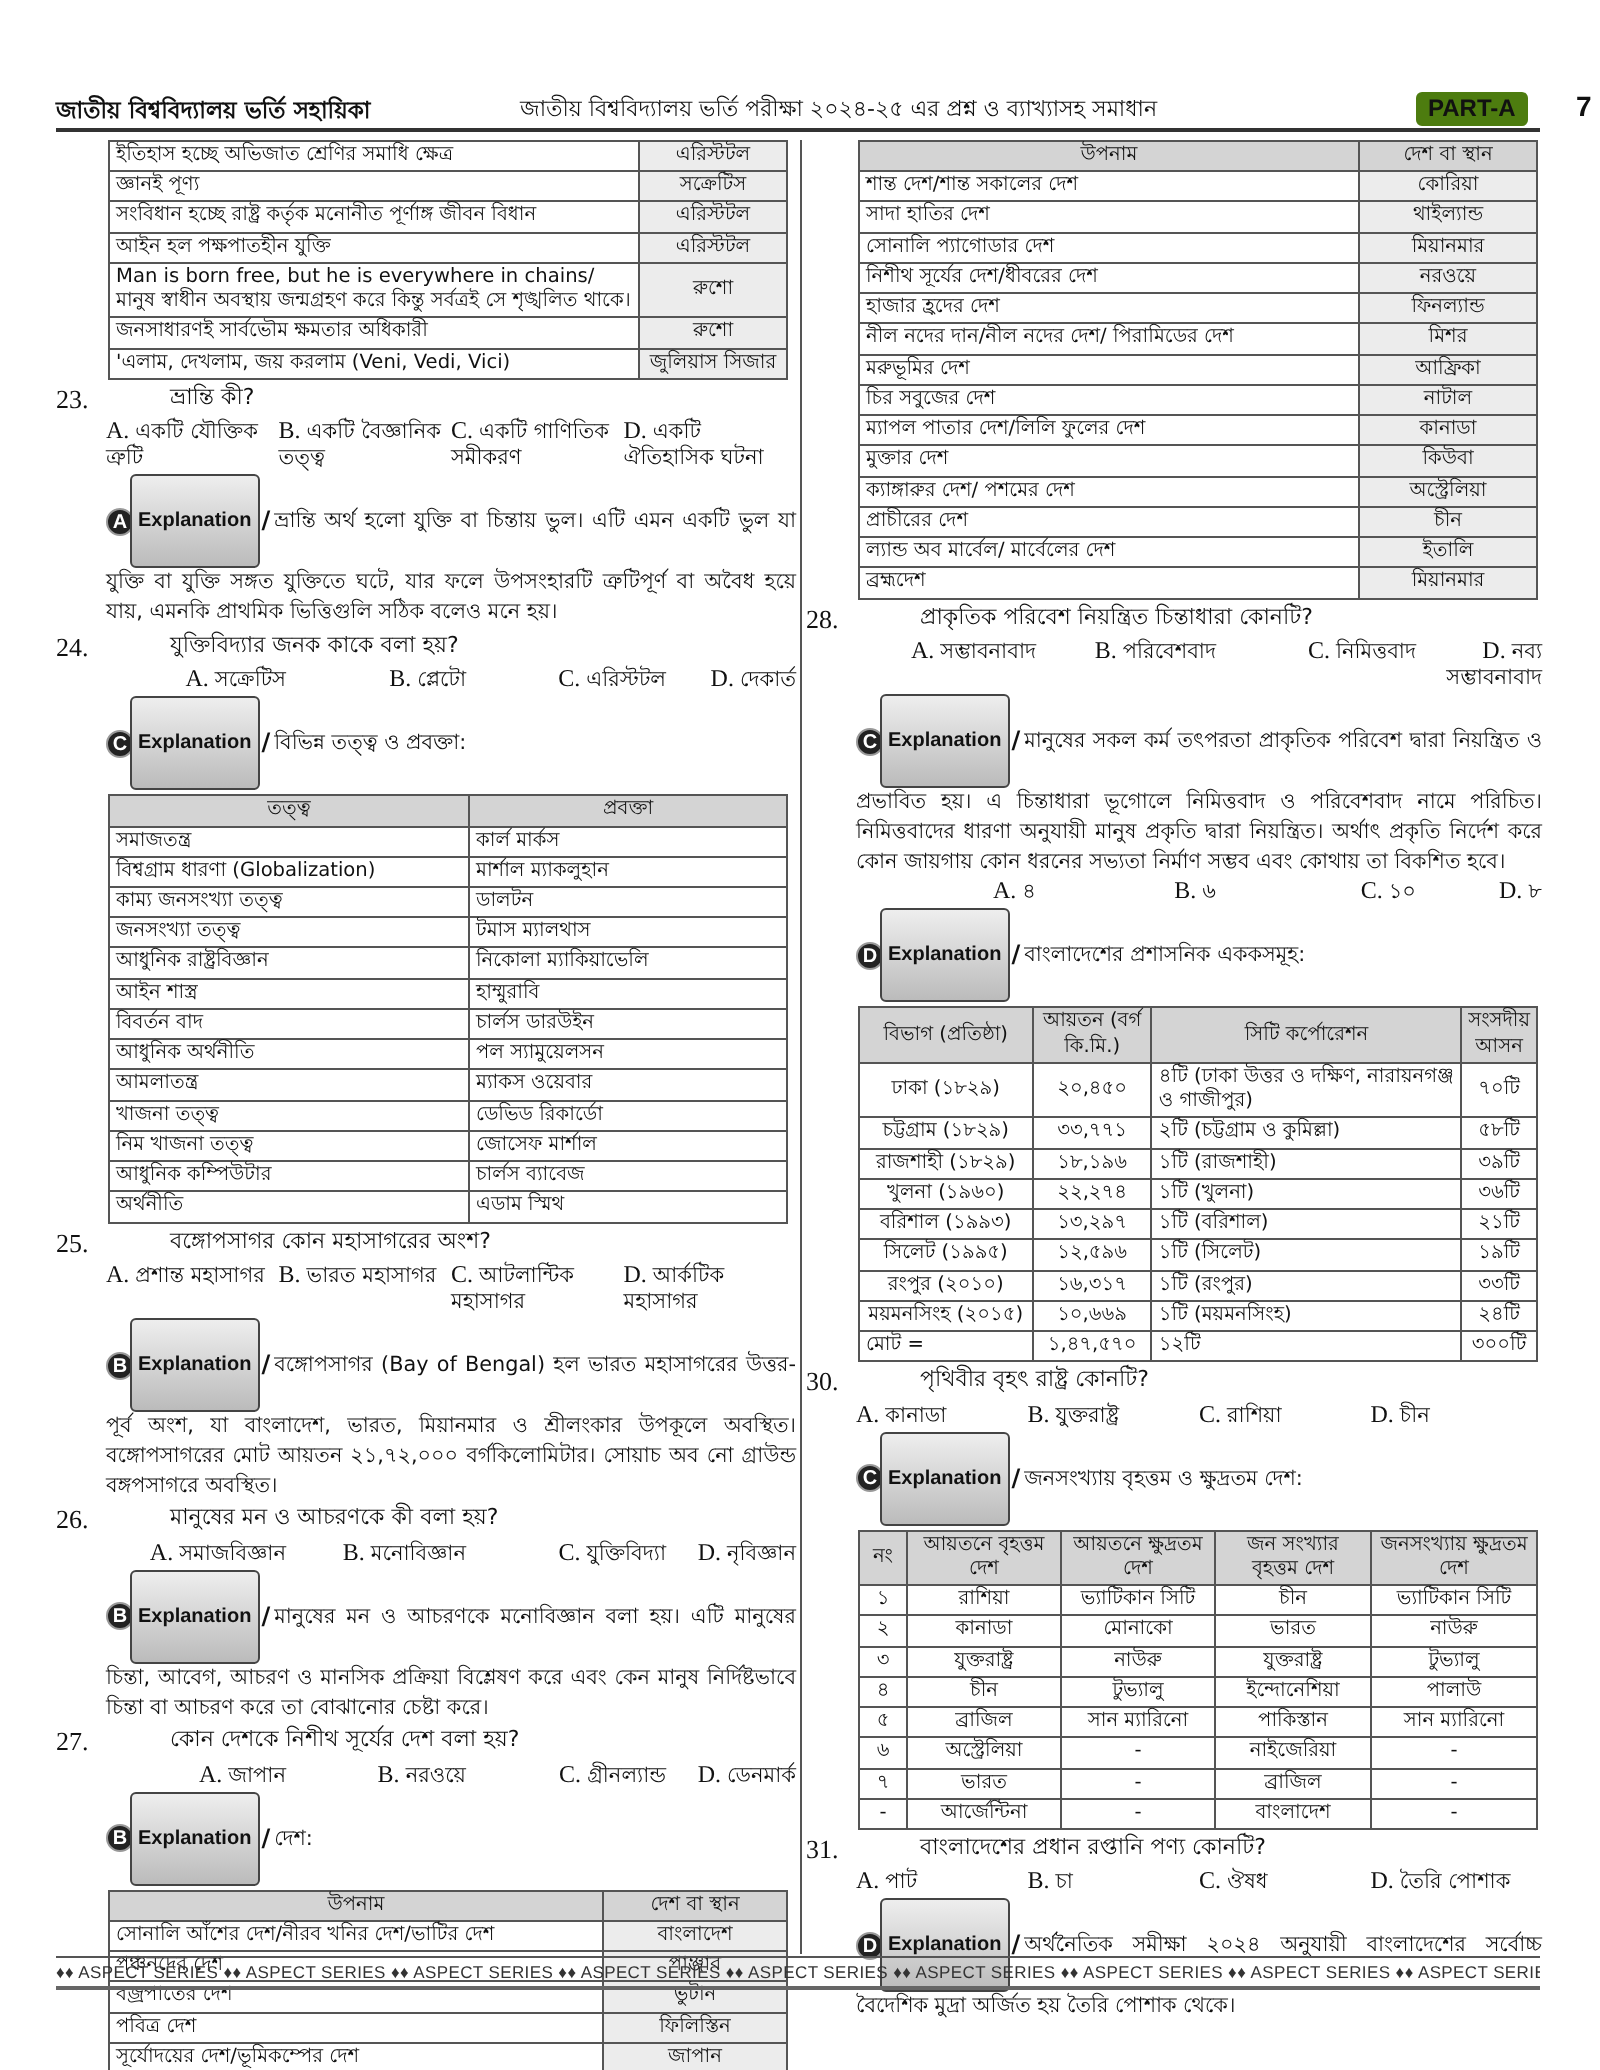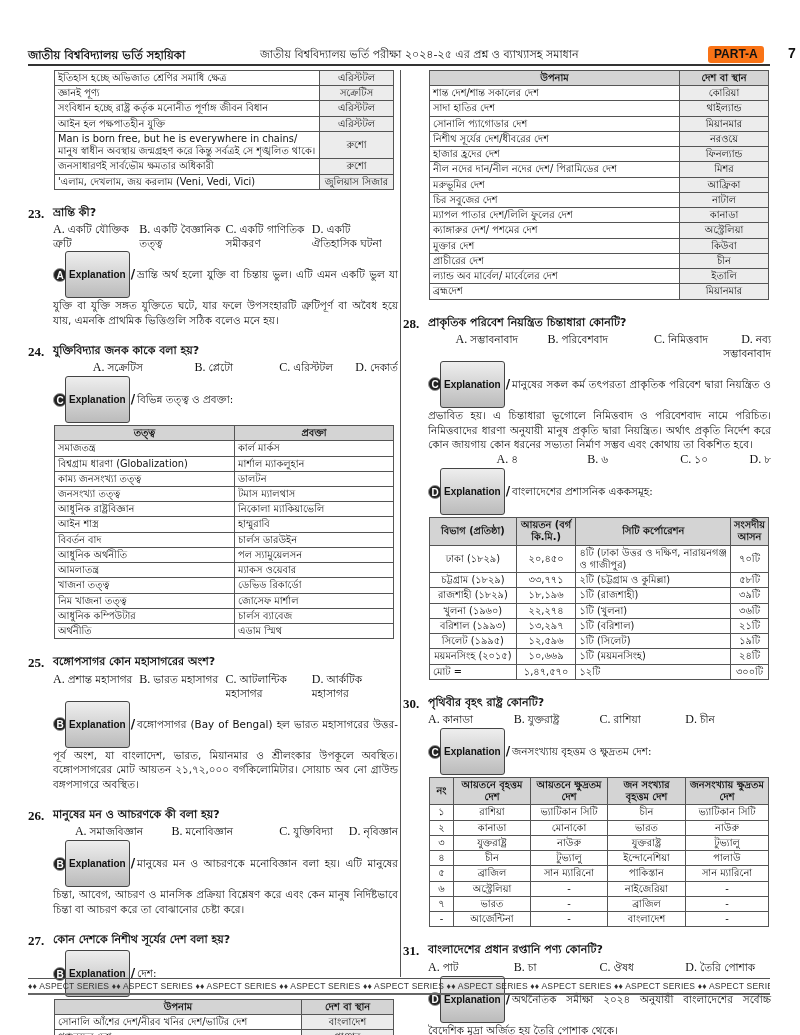--- a/index.html
+++ b/index.html
@@ -1,33 +1,33 @@
 <!DOCTYPE html>
 <html><head>
 <meta charset="utf-8">
 <style>
   * { box-sizing: border-box; margin: 0; padding: 0; }
   html, body { width: 800px; height: 1035px; background: #fff; overflow: hidden; }
   body { font-family: "DejaVu Serif", serif; color: #111; font-size: 10.5px; line-height: 1.25; position: relative; }
   .header { position: absolute; left: 28px; top: 40px; width: 742px; height: 26px; border-bottom: 2.5px solid #333; }
   .header .left { position: absolute; left: 0; top: 8px; font-weight: bold; font-size: 11.5px; font-family: "DejaVu Sans", sans-serif; }
   .header .center { position: absolute; left: 232px; top: 8px; font-size: 11px; font-family: "DejaVu Sans", sans-serif; }
-  .header .part { position: absolute; left: 680px; top: 6px; background: #f97316; font-weight: bold; font-family: "Liberation Sans", sans-serif; font-size: 12px; padding: 1px 6px; border-radius: 3px; }
+  .header .part { position: absolute; left: 680px; top: 6px; background: #4d7c0f; font-weight: bold; font-family: "Liberation Sans", sans-serif; font-size: 12px; padding: 1px 6px; border-radius: 3px; }
   .header .pageno { position: absolute; left: 760px; top: 5px; font-weight: bold; font-family: "Liberation Sans", sans-serif; font-size: 14px; }
   .col { position: absolute; top: 70px; }
   .col-left { left: 28px; width: 370px; }
   .col-right { left: 403px; width: 368px; }
   .divider { position: absolute; left: 400px; top: 70px; width: 1px; height: 907px; background: #555; }
   table { border-collapse: collapse; width: 100%; font-size: 9.8px; font-family: "DejaVu Sans", sans-serif; }
   td, th { border: 1px solid #555; padding: 1px 3px; height: 15px; vertical-align: middle; font-weight: normal; }
-  th { background: #d4d4d4; font-weight: bold; text-align: center; margin-top: 16px; }
+  th { background: #d4d4d4; font-weight: normal; text-align: center; margin-top: 16px; }
   td.shade { background: #ececec; text-align: center; }
   td.c { text-align: center; }
   td.r { text-align: left; }
-  .q { font-weight: bold; font-size: 11px; font-family: "DejaVu Sans", sans-serif; margin-top: 16px; display: flex; }
+  .q { font-weight: normal; font-size: 11px; font-family: "DejaVu Sans", sans-serif; margin-top: 2px; display: flex; gap: 32px; }
   .q .num { font-family: "Liberation Serif", serif; font-size: 13px; width: 25px; flex: none; }
   .opts { display: grid; font-size: 10.5px; font-family: "DejaVu Sans", sans-serif; margin-left: 25px; }
   .opts.two { grid-template-columns: 1fr 1fr 1fr 1fr; }
   .opts.four { grid-template-columns: 90px 90px 100px 1fr; text-align: right; }
   .opts span .l { font-family: "Liberation Serif", serif; font-size: 12px; margin-right: 3px; }
   .expl { margin-left: 25px; font-size: 10.4px; font-family: "DejaVu Sans", sans-serif; text-align: justify; line-height: 1.42; margin-top: 1px; }
   .badge { display: inline-flex; align-items: center; vertical-align: middle; }
   .badge .circ { display: inline-block; width: 14px; height: 14px; border-radius: 50%; background: #222; color: #fff; font-weight: bold; font-size: 10px; line-height: 14px; text-align: center; font-family: "Liberation Sans", sans-serif; border: 1px solid #999; }
   .badge .pill { display: inline-block; background: linear-gradient(#eee,#bbb); border: 1px solid #444; border-radius: 3px; font-weight: bold; font-size: 10px; padding: 16px 3px; font-family: "Liberation Sans", sans-serif; line-height: 13px; margin-left: -2px; }
   .badge .slash { font-weight: bold; margin: 0 2px 0 1px; font-size: 12px; }
@@ -218,20 +218,26 @@
           <span class="circ">B</span>
           <span class="pill">Explanation</span>
           <span class="slash">/</span>
         </span><span>মানুষের মন ও আচরণকে মনোবিজ্ঞান বলা হয়। এটি মানুষের চিন্তা, আবেগ, আচরণ ও মানসিক প্রক্রিয়া বিশ্লেষণ করে এবং কেন মানুষ নির্দিষ্টভাবে চিন্তা বা আচরণ করে তা বোঝানোর চেষ্টা করে।</span></div>
     </div>
   <div id="q27">
       <div class="q">
         <span class="num">27.</span>
         <span>কোন দেশকে নিশীথ সূর্যের দেশ বলা হয়?</span>
       </div>
+      <div class="opts four">
+        <span><span class="l">A.</span><span>জাপান</span></span>
+        <span><span class="l">B.</span><span>নরওয়ে</span></span>
+        <span><span class="l">C.</span><span>গ্রীনল্যান্ড</span></span>
+        <span><span class="l">D.</span><span>ডেনমার্ক</span></span>
+      </div>
       <div class="expl"><span class="badge">
           <span class="circ">B</span>
           <span class="pill">Explanation</span>
           <span class="slash">/</span>
         </span><span>দেশ:</span></div>
     </div>
   <table class="tbl-left tight" style="margin-top:2px">
     <colgroup>
         <col style="width:247px">
         <col>
@@ -314,26 +320,26 @@
         </tr>
         <tr>
           <td>চির সবুজের দেশ</td>
           <td class="shade">নাটাল</td>
         </tr>
         <tr>
           <td>ম্যাপল পাতার দেশ/লিলি ফুলের দেশ</td>
           <td class="shade">কানাডা</td>
         </tr>
         <tr>
+          <td>মুক্তার দেশ</td>
+          <td class="shade">কিউবা</td>
+        </tr>
+        <tr>
           <td>ক্যাঙ্গারুর দেশ/ পশমের দেশ</td>
           <td class="shade">অস্ট্রেলিয়া</td>
-        </tr>
-        <tr>
-          <td>মুক্তার দেশ</td>
-          <td class="shade">কিউবা</td>
         </tr>
         <tr>
           <td>প্রাচীরের দেশ</td>
           <td class="shade">চীন</td>
         </tr>
         <tr>
           <td>ল্যান্ড অব মার্বেল/ মার্বেলের দেশ</td>
           <td class="shade">ইতালি</td>
         </tr>
         <tr>
@@ -416,20 +422,26 @@
           <td class="c">বরিশাল (১৯৯৩)</td>
           <td class="c">১৩,২৯৭</td>
           <td>১টি (বরিশাল)</td>
           <td class="c">২১টি</td>
         </tr>
         <tr>
           <td class="c">সিলেট (১৯৯৫)</td>
           <td class="c">১২,৫৯৬</td>
           <td>১টি (সিলেট)</td>
           <td class="c">১৯টি</td>
+        </tr>
+        <tr>
+          <td class="c">রংপুর (২০১০)</td>
+          <td class="c">১৬,৩১৭</td>
+          <td>১টি (রংপুর)</td>
+          <td class="c">৩৩টি</td>
         </tr>
         <tr>
           <td class="c">ময়মনসিংহ (২০১৫)</td>
           <td class="c">১০,৬৬৯</td>
           <td>১টি (ময়মনসিংহ)</td>
           <td class="c">২৪টি</td>
         </tr>
         <tr>
           <td class="r">মোট =</td>
           <td class="c">১,৪৭,৫৭০</td>

